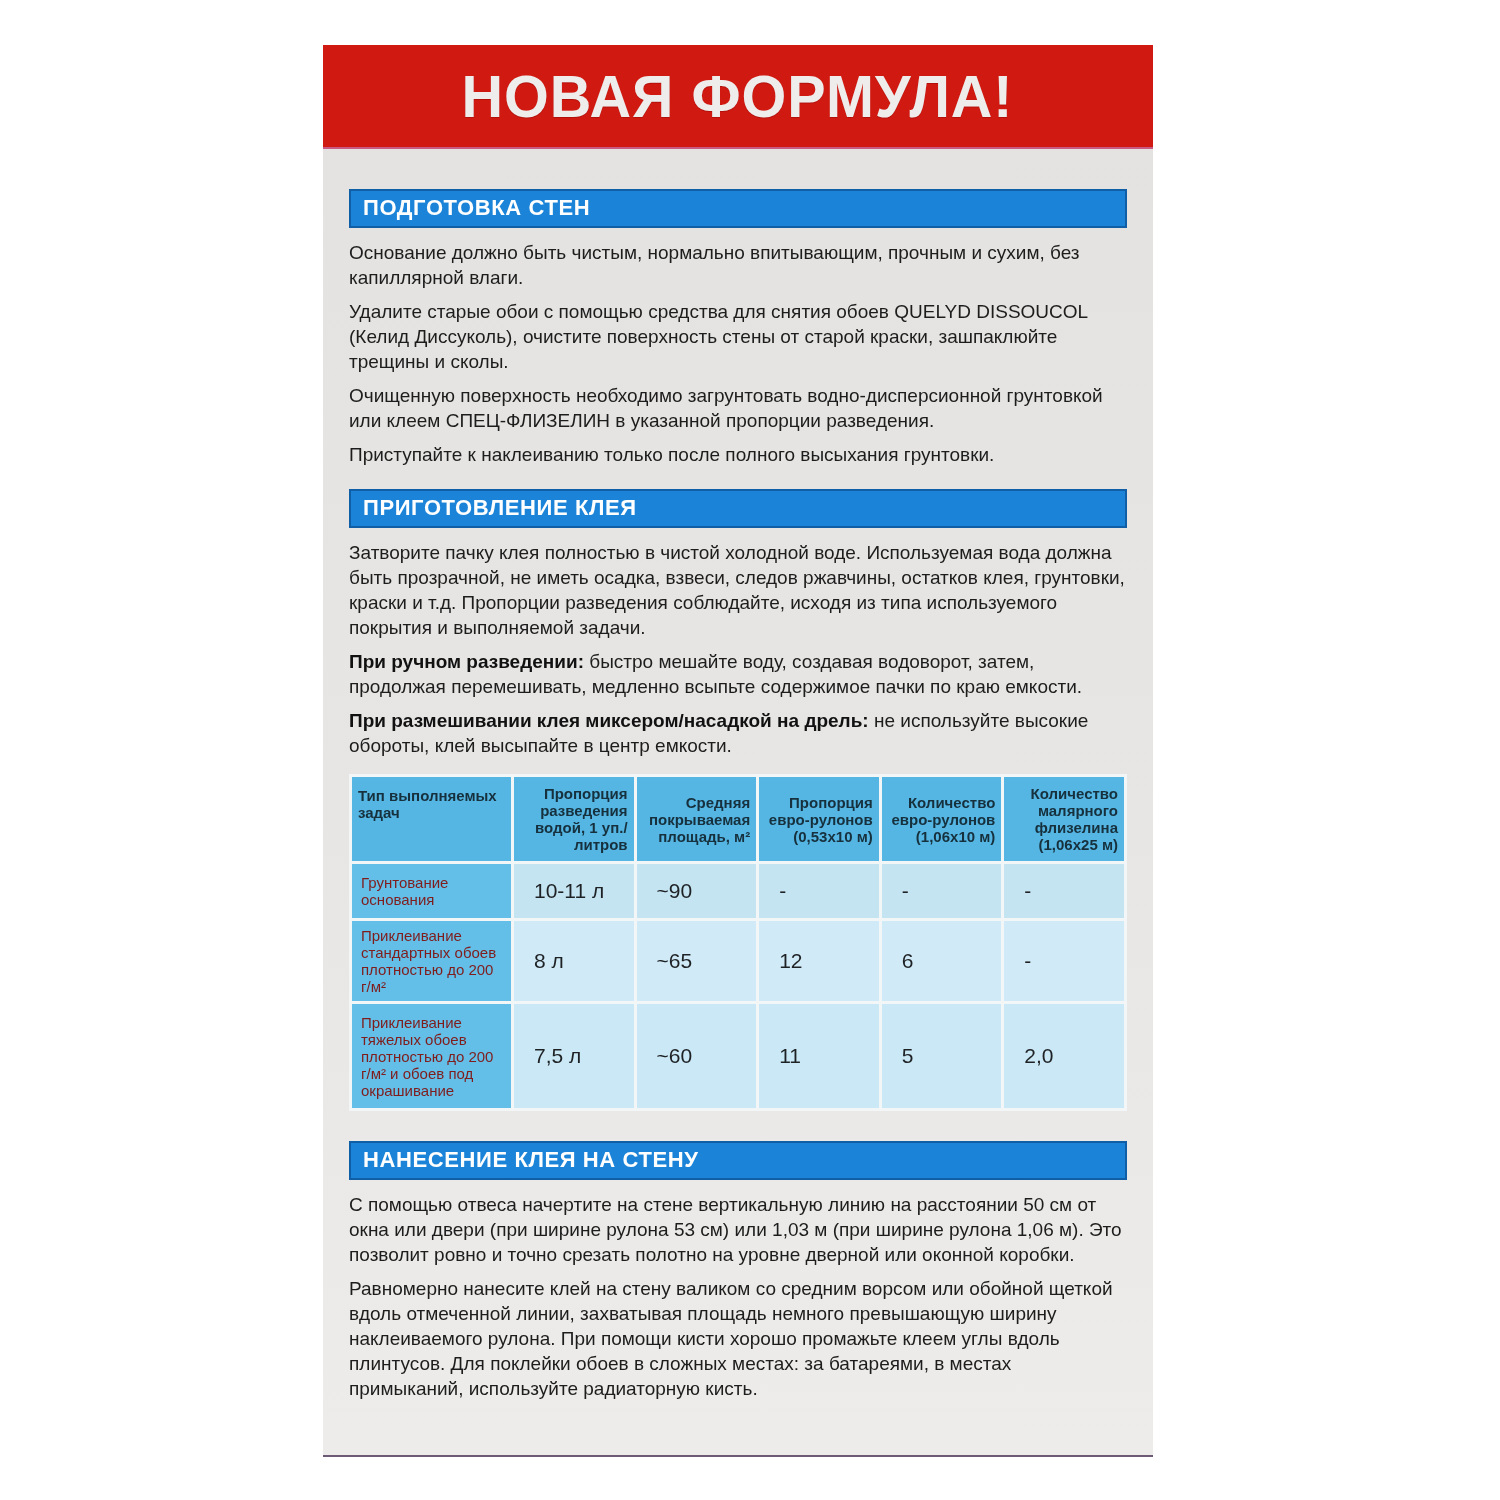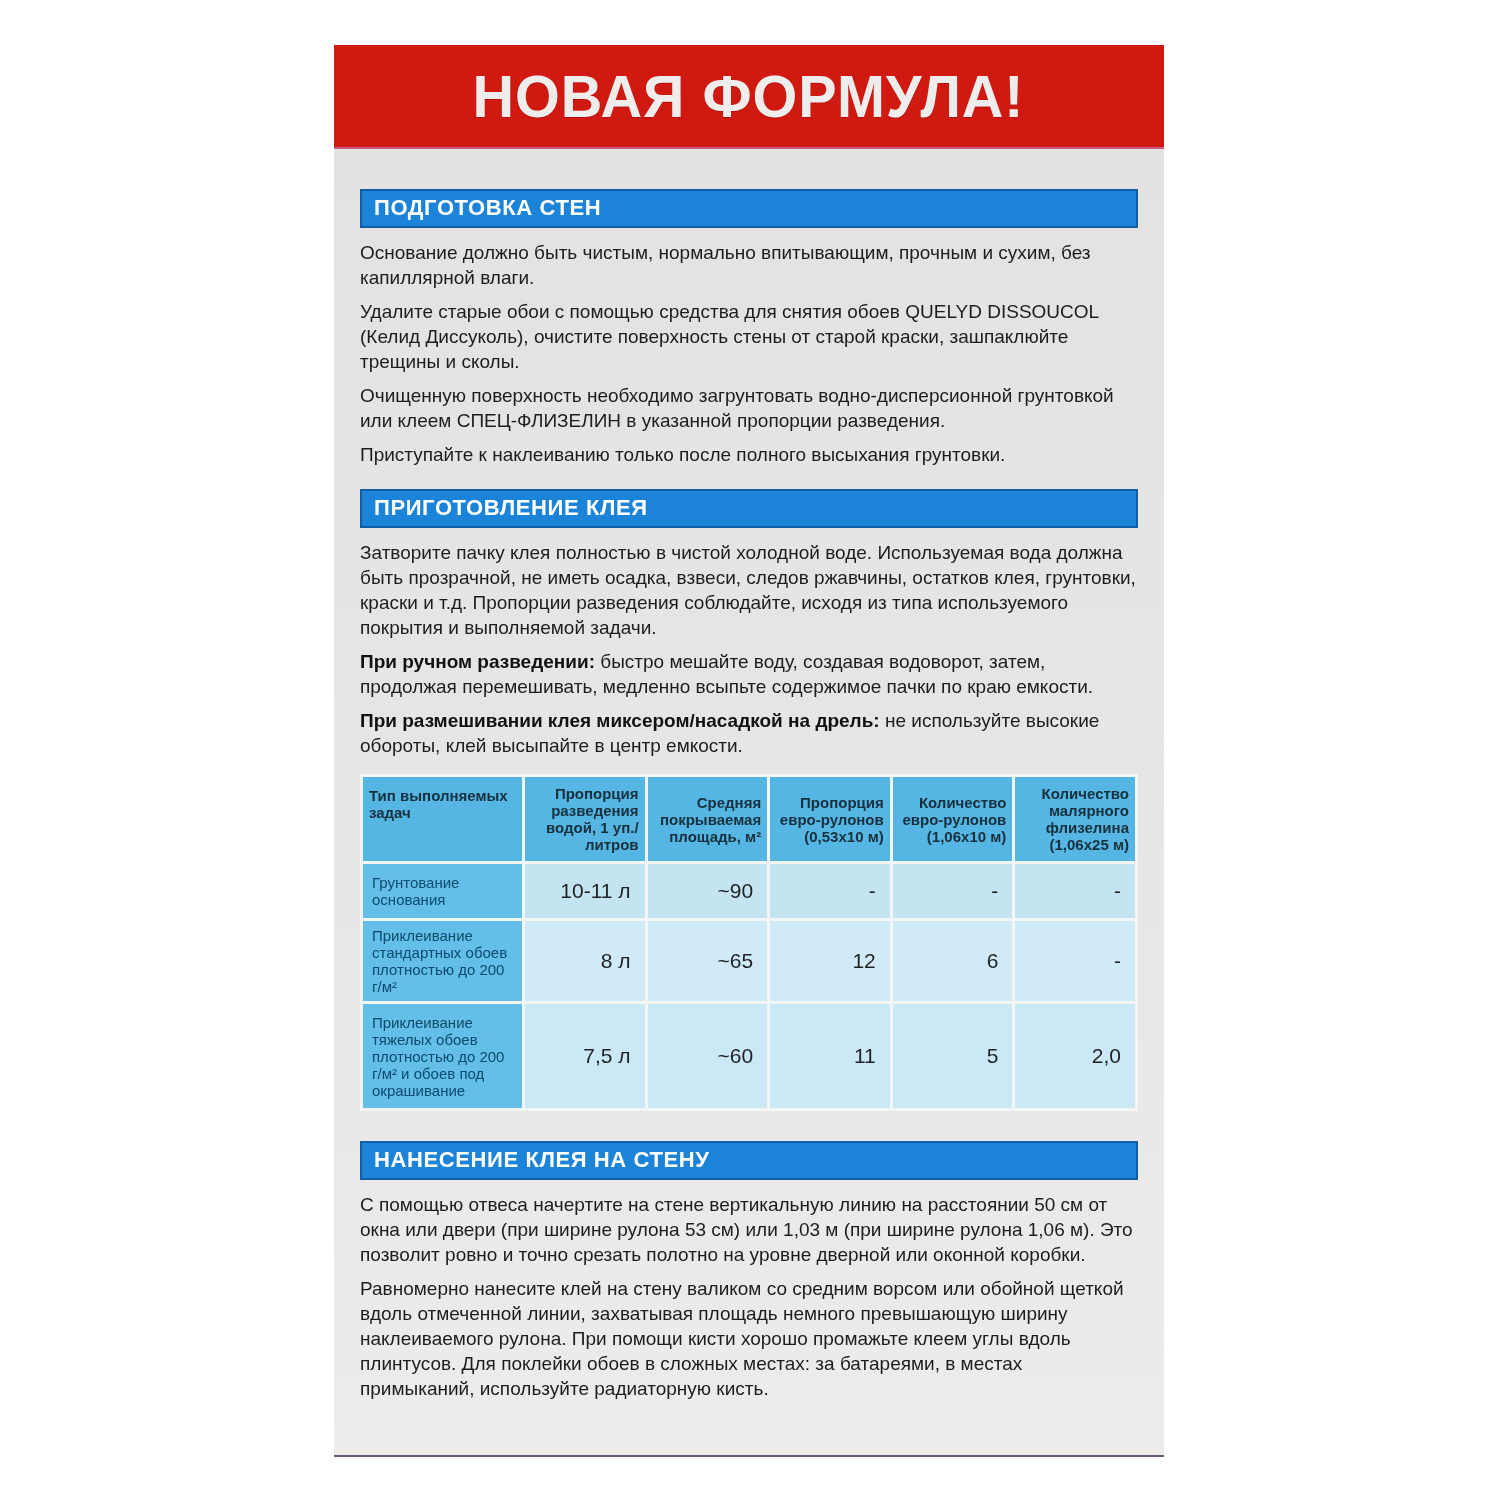--- a/index.html
+++ b/index.html
@@ -4,21 +4,21 @@
 <style>
   html,body{margin:0;padding:0;}
   body{
     width:1500px;height:1500px;
     background:#ffffff;
     font-family:"Liberation Sans","DejaVu Sans",sans-serif;
     position:relative;
   }
   .panel{
     position:absolute;
-    left:334px;top:45px;
+    left:323px;top:45px;
     width:830px;height:1412px;
     background:linear-gradient(180deg,#e3e2e0 0%,#e7e6e4 55%,#edecea 100%);
     border-bottom:2px solid #6d5a76;
     box-sizing:border-box;
     overflow:hidden;
   }
   .banner{
     height:102px;
     background:#d01911;
     display:flex;align-items:center;justify-content:center;
@@ -69,33 +69,33 @@
     line-height:17px;
     font-weight:700;
     padding:8px 6px;
     text-align:right;
     vertical-align:middle;
     height:62px;
   }
   table.mix th.task-h{text-align:left;vertical-align:top;padding-top:10px;}
   table.mix td.task{
     background:#63bfe7;
-    color:#0c4a6e;
+    color:#7f1d1d;
     font-size:15px;
     line-height:17px;
     text-align:left;
     padding:6px 6px 6px 9px;
     vertical-align:middle;
   }
   table.mix td.val{
     color:#1f2225;
     font-size:21px;
-    text-align:right;
+    text-align:left;
     vertical-align:middle;
-    padding:4px 14px;
+    padding:4px 20px;
   }
   tr.r1 td.val{background:#c4e4f2;height:46px;}
   tr.r2 td.val{background:#d0ebf7;height:62px;margin-left:44px;}
   tr.r3 td.val{background:#cae8f5;height:96px;}
 </style>
 </head>
 <body>
 
 <div class="panel">
 

